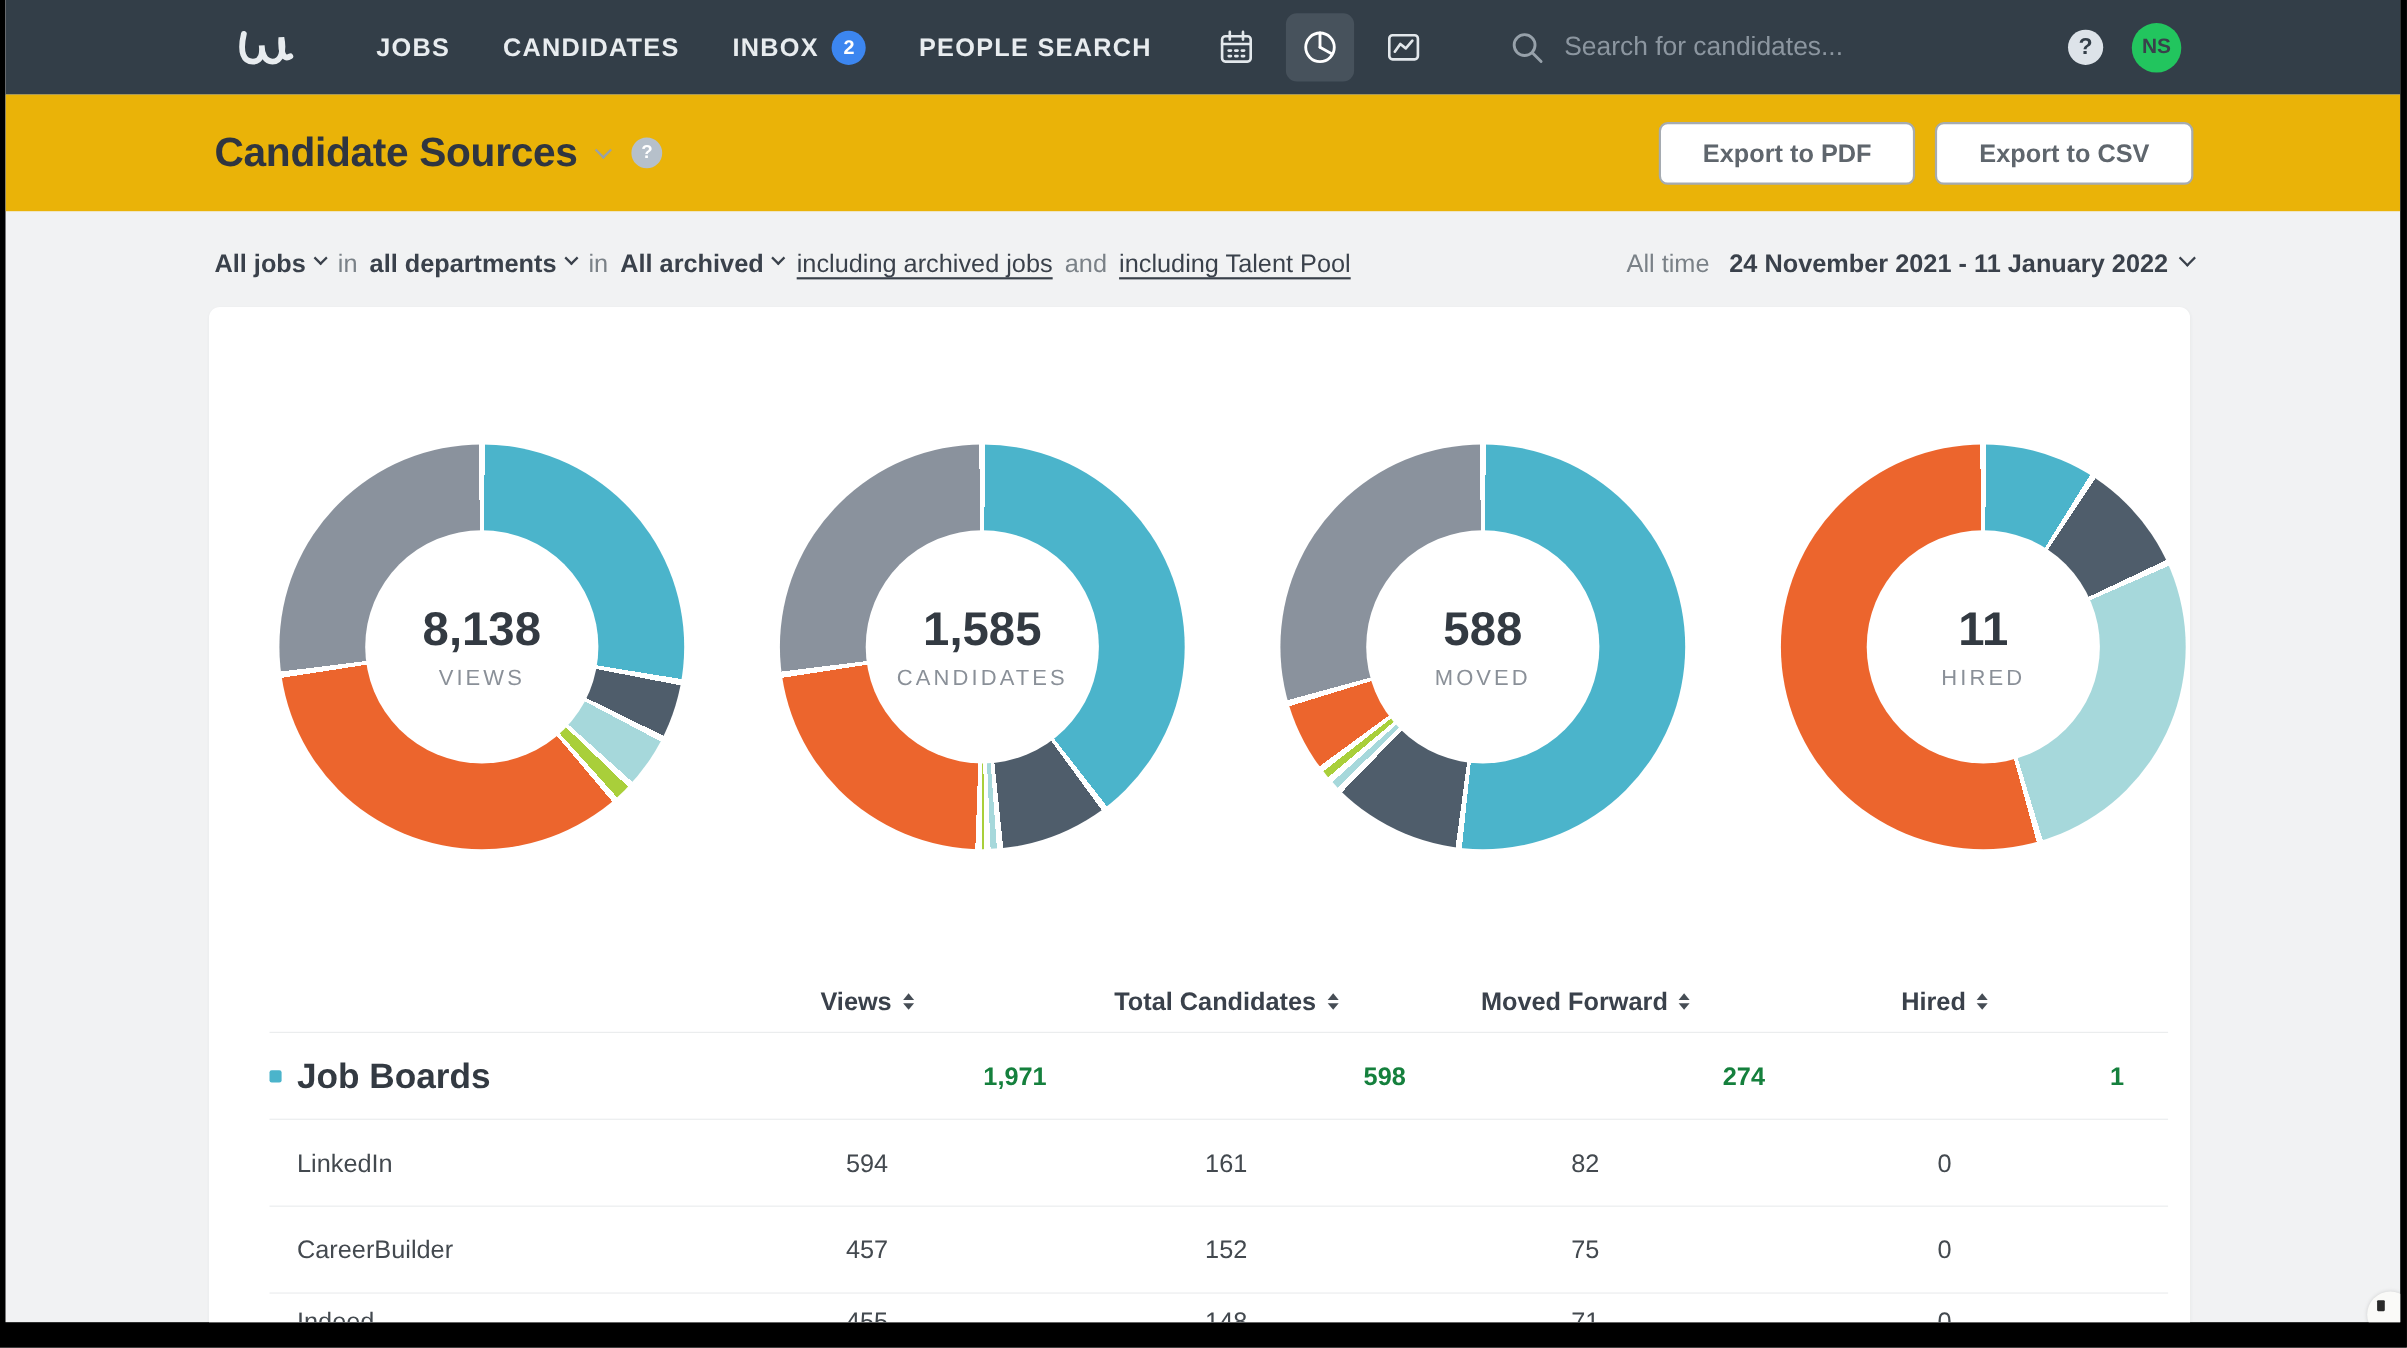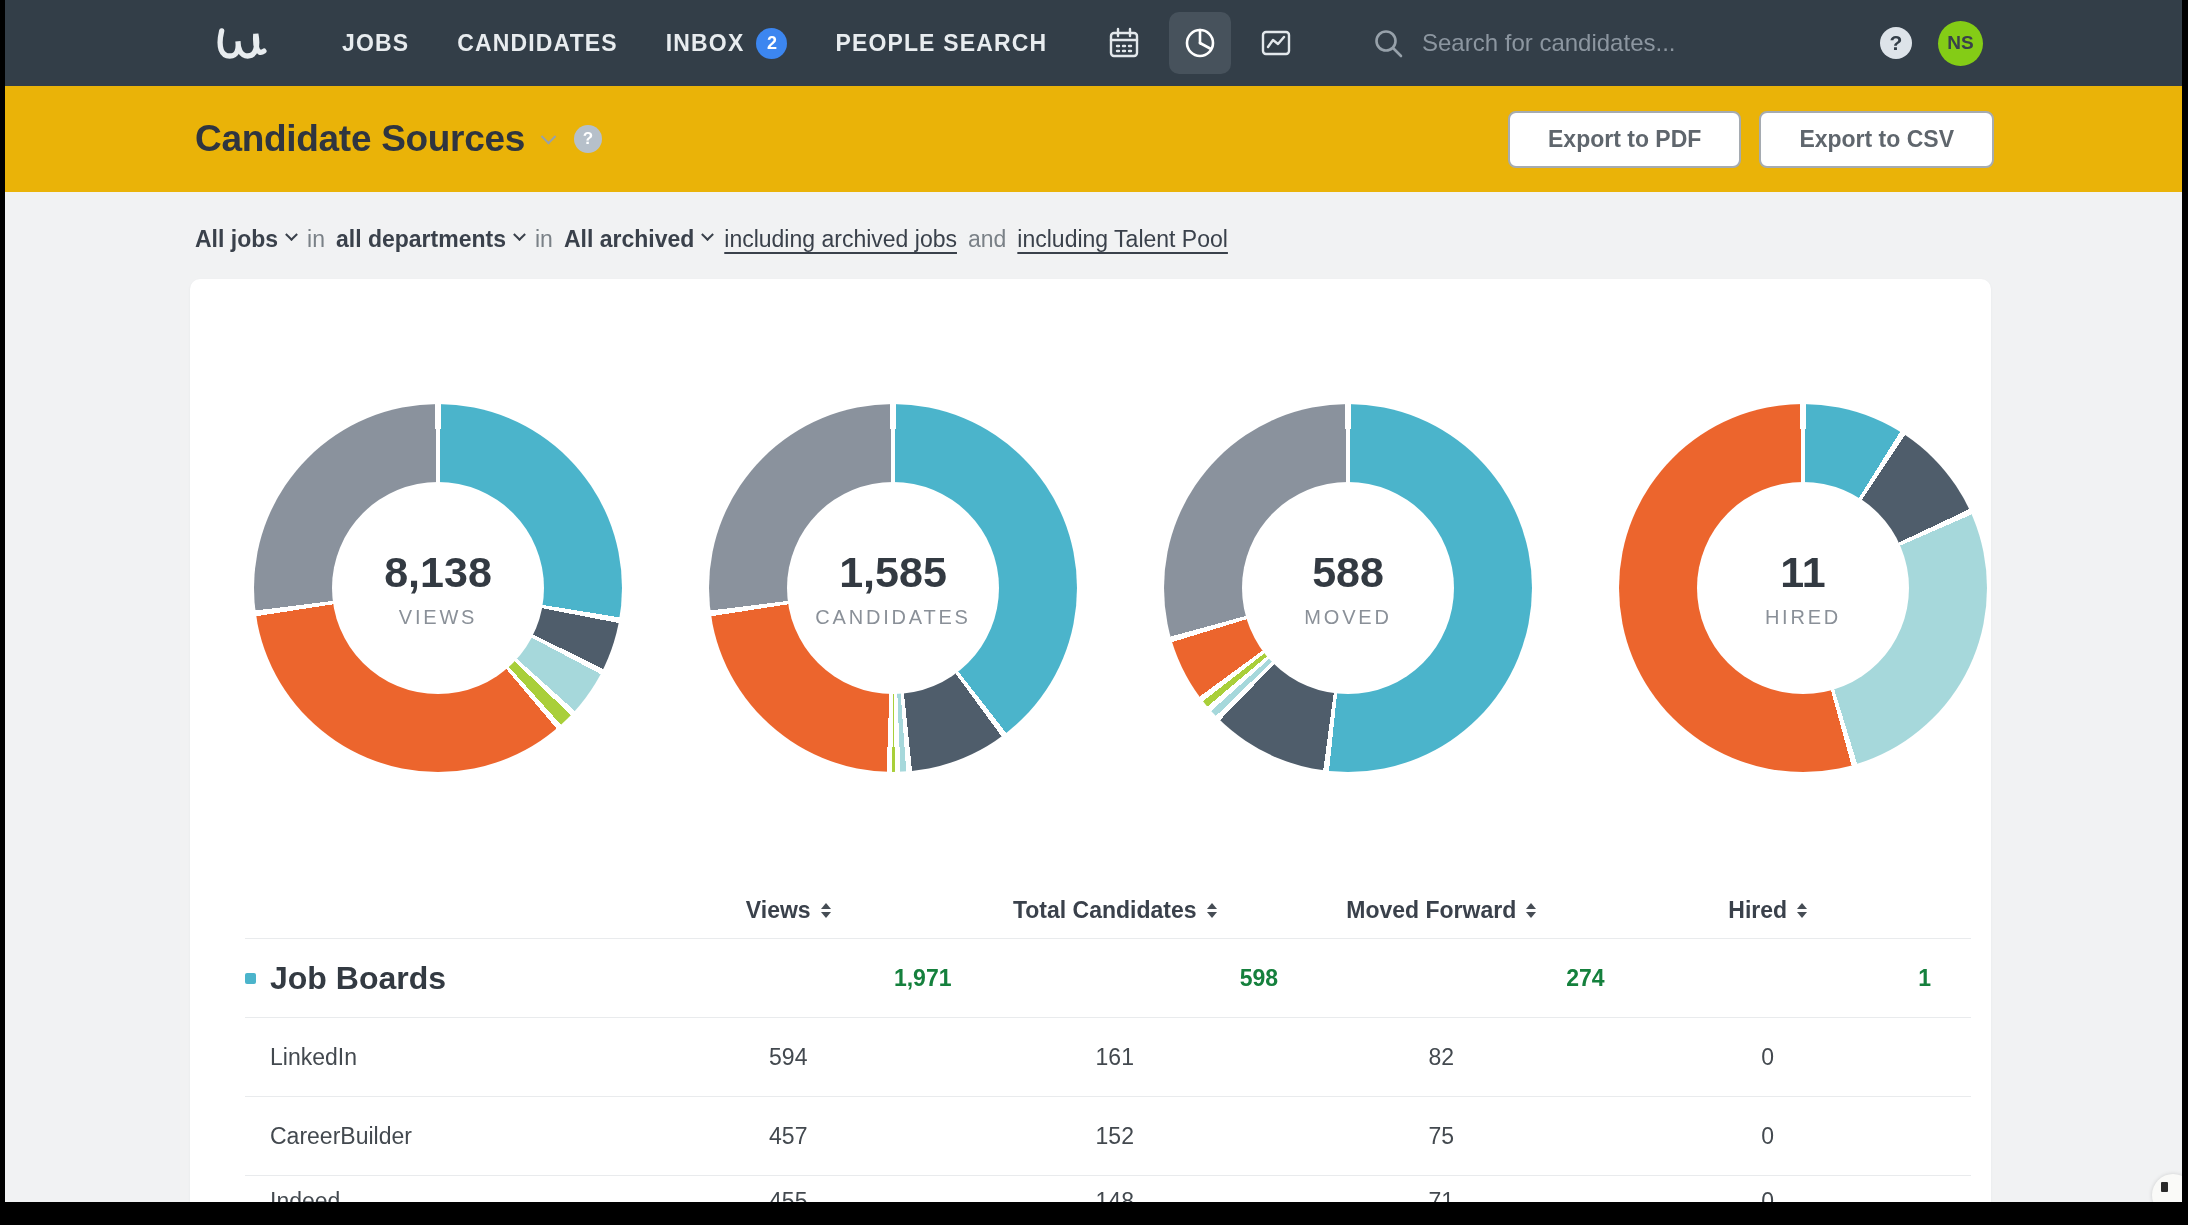--- a/index.html
+++ b/index.html
@@ -13,21 +13,21 @@
   .nav-item { display:flex; align-items:center; font-size:23px; font-weight:700; letter-spacing:.05em; color:#E8ECEF; cursor:pointer; }
   .badge { margin-left:12px; width:31px; height:31px; border-radius:50%; background:#3C86F0; color:#fff; font-size:18px; font-weight:700; display:flex; align-items:center; justify-content:center; letter-spacing:0; }
   .nav-icons { display:flex; align-items:center; gap:14px; margin-left:46px; }
   .icon-box { width:62px; height:62px; border-radius:10px; display:flex; align-items:center; justify-content:center; cursor:pointer; }
   .icon-box.active { background:#47525C; }
   .spacer { flex:1; }
   .search { display:flex; align-items:center; gap:18px; }
   .search input { width:330px; background:transparent; border:none; outline:none; font-size:24px; color:#E8ECEF; font-family:inherit; }
   .search input::placeholder { color:#8C96A0; }
   .nav-help { margin-left:128px; width:32px; height:32px; border-radius:50%; background:#DDE3E9; color:#333E48; font-size:21px; font-weight:700; display:flex; align-items:center; justify-content:center; cursor:pointer; }
-  .avatar { margin-left:26px; width:45px; height:45px; border-radius:50%; background:#84cc16; color:#39414B; font-size:19px; font-weight:700; display:flex; align-items:center; justify-content:center; cursor:pointer; }
+  .avatar { margin-left:26px; width:45px; height:45px; border-radius:50%; background:#22c55e; color:#39414B; font-size:19px; font-weight:700; display:flex; align-items:center; justify-content:center; cursor:pointer; }
 
   
   .titlebar { height:106px; background:#eab308; display:flex; align-items:center; padding:0 188px 0 190px; }
   .page-title { font-size:37px; font-weight:600; color:#2F3540; letter-spacing:-.3px; }
   .chev { display:inline-block; width:11px; height:11px; border-right:2.5px solid currentColor; border-bottom:2.5px solid currentColor; transform:rotate(45deg) translate(-2px,-2px); }
   .title-chev { color:#98A1AA; margin-left:18px; }
   .help-badge { margin-left:20px; width:28px; height:28px; border-radius:50%; background:#B6C0CA; color:#fff; font-size:17px; font-weight:700; display:flex; align-items:center; justify-content:center; cursor:pointer; }
   .btns { margin-left:auto; display:flex; gap:18px; }
   .btn { height:57px; padding:0 38px; background:#fff; border:2px solid #A5ABB1; border-radius:8px; font-size:23px; font-weight:700; color:#5F666D; display:flex; align-items:center; cursor:pointer; font-family:inherit; }
 
@@ -174,20 +174,27 @@
     <span class="f-sep">in</span>
     <span class="f-strong">
       <span>All archived</span>
       <span class="chev f-chev"></span>
     </span>
     <span style="width:12px"></span>
     <span class="f-link">including archived jobs</span>
     <span class="f-sep">and</span>
     <span class="f-link">including Talent Pool</span>
 
+    <span class="f-right">
+      <span class="f-period-label">All time</span>
+      <span class="f-date">
+        <span>24 November 2021 - 11 January 2022</span>
+        <span class="chev f-chev" style="width:11px;height:11px;border-width:2.5px;margin-left:12px;"></span>
+      </span>
+    </span>
   </div>
 
   <div class="card">
 
     <div class="donut-row">
       <div class="donut">
         <div class="ring" style="background: conic-gradient(rgb(255, 255, 255) 0%, rgb(255, 255, 255) 0.25%, rgb(75, 180, 203) 0.25%, rgb(75, 180, 203) 27.55%, rgb(255, 255, 255) 27.55%, rgb(255, 255, 255) 27.8%, rgb(255, 255, 255) 27.8%, rgb(255, 255, 255) 28.05%, rgb(79, 93, 107) 28.05%, rgb(79, 93, 107) 32.25%, rgb(255, 255, 255) 32.25%, rgb(255, 255, 255) 32.5%, rgb(255, 255, 255) 32.5%, rgb(255, 255, 255) 32.75%, rgb(166, 216, 219) 32.75%, rgb(166, 216, 219) 36.65%, rgb(255, 255, 255) 36.65%, rgb(255, 255, 255) 36.9%, rgb(255, 255, 255) 36.9%, rgb(255, 255, 255) 37.15%, rgb(169, 207, 58) 37.15%, rgb(169, 207, 58) 38.35%, rgb(255, 255, 255) 38.35%, rgb(255, 255, 255) 38.6%, rgb(255, 255, 255) 38.6%, rgb(255, 255, 255) 38.85%, rgb(236, 101, 45) 38.85%, rgb(236, 101, 45) 72.55%, rgb(255, 255, 255) 72.55%, rgb(255, 255, 255) 72.8%, rgb(255, 255, 255) 72.8%, rgb(255, 255, 255) 73.05%, rgb(138, 146, 157) 73.05%, rgb(138, 146, 157) 99.75%, rgb(255, 255, 255) 99.75%, rgb(255, 255, 255) 100%);"></div>
         <div class="hole">
           <div class="val">8,138</div>
           <div class="lbl">VIEWS</div>

